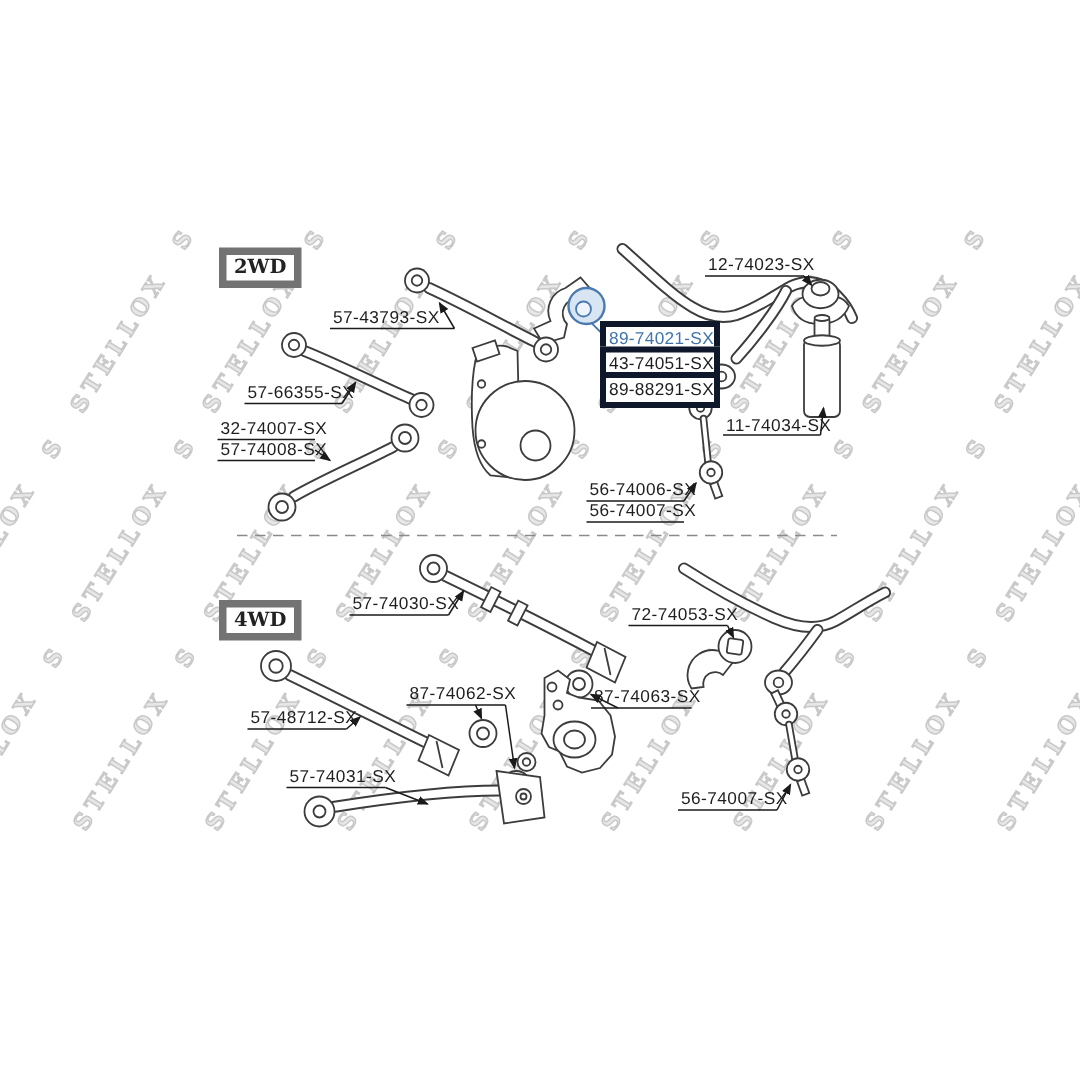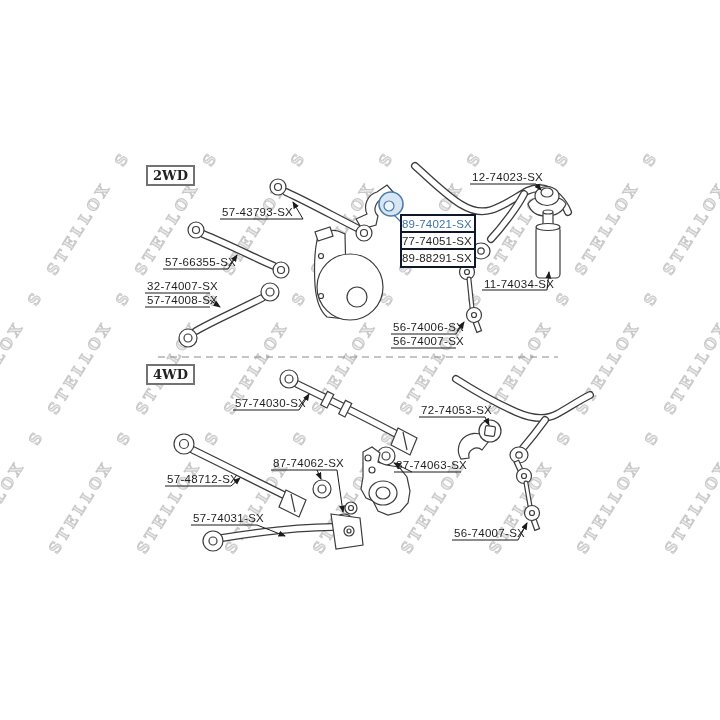--- a/index.html
+++ b/index.html
@@ -21,25 +21,25 @@
   .t3{stroke:#3c3c3c;stroke-width:5;fill:none;stroke-linecap:round;}
   .t4{stroke:#ffffff;stroke-width:2.6;fill:none;stroke-linecap:round;}
   .ldr{stroke:#1a1a1a;stroke-width:1;fill:none;}
   .dsh{stroke:#8a8a8a;stroke-width:1;stroke-dasharray:7 5;fill:none;}
   .blu{stroke:#4a7ab0;stroke-width:1.2;fill:none;}
   .bluf{fill:#d8e6f4;stroke:#4a7ab0;stroke-width:1.6;}
   .blufi{fill:#eef4fb;stroke:#4a7ab0;stroke-width:1.2;}
   
   .pl{position:absolute;z-index:3;white-space:nowrap;
       font-size:11.5px;color:#1e1e1e;letter-spacing:0.3px;text-align:right;}
-  .plbox{width:72px;height:16px;line-height:16px;text-align:left;
-         border:2px solid #0f172a;background:#fff;letter-spacing:0.2px;}
+  .plbox{width:72px;height:16px;line-height:16px;text-align:right;
+         border:4px solid #0f172a;background:#fff;letter-spacing:0.2px;}
   .hl{color:#3f74ab;}
   .tag{position:absolute;z-index:3;font-family:"DejaVu Serif",serif;font-weight:bold;
-       font-size:13px;color:#222;border:2px solid #737373;background:#fff;
+       font-size:13px;color:#222;border:5px solid #737373;background:#fff;
        padding:0 5px;line-height:17px;}
 </style>
 </head>
 <body>
 
 <div id="stage">
 
   <div id="wmlayer">
     <div class="wm-strip" style="left:-150px">S STELLOX S STELLOX S STELLOX S STELLOX</div>
     <div class="wm-strip" style="left:-62px">S STELLOX S STELLOX S STELLOX S STELLOX</div>
@@ -250,28 +250,28 @@
       <path class="ldr" d="M394,472 H461"></path>
         <path class="ldr" marker-end="url(#ar)" d="M412,472 L394,463"></path>
       <path class="ldr" d="M191,525 H257"></path>
         <path class="ldr" marker-end="url(#ar)" d="M257,525 L285,536"></path>
       <path class="ldr" d="M452,540 H518"></path>
         <path class="ldr" marker-end="url(#ar)" d="M518,540 L527,523"></path>
     </g>
   </svg>
 
   <div class="tag" style="left:146px;top:165px">2WD</div>
-  <div class="tag" style="left:146px;top:364px">4WD</div>
+  <div class="tag" style="left:146px;top:400px">4WD</div>
 
   <div class="pl" style="left:222px;top:206px">57-43793-SX</div>
   <div class="pl" style="left:165px;top:256px">57-66355-SX</div>
   <div class="pl" style="left:147px;top:280px">32-74007-SX</div>
   <div class="pl" style="left:147px;top:294px">57-74008-SX</div>
   <div class="pl plbox hl" style="left:400px;top:214px">89-74021-SX</div>
-  <div class="pl plbox" style="left:400px;top:231px">77-74051-SX</div>
+  <div class="pl plbox" style="left:400px;top:231px">43-74051-SX</div>
   <div class="pl plbox" style="left:400px;top:248px">89-88291-SX</div>
   <div class="pl" style="left:472px;top:171px">12-74023-SX</div>
   <div class="pl" style="left:484px;top:278px">11-74034-SX</div>
   <div class="pl" style="left:393px;top:321px">56-74006-SX</div>
   <div class="pl" style="left:393px;top:335px">56-74007-SX</div>
 
   <div class="pl" style="left:235px;top:397px">57-74030-SX</div>
   <div class="pl" style="left:421px;top:404px">72-74053-SX</div>
   <div class="pl" style="left:167px;top:473px">57-48712-SX</div>
   <div class="pl" style="left:273px;top:457px">87-74062-SX</div>

